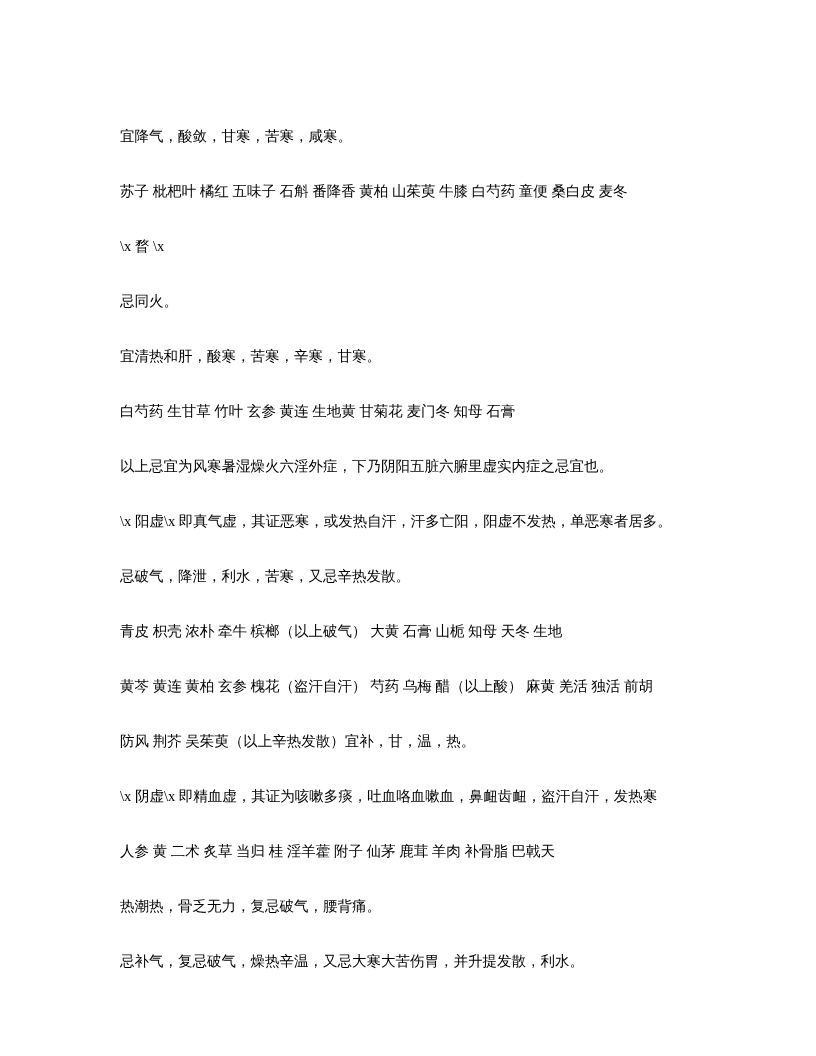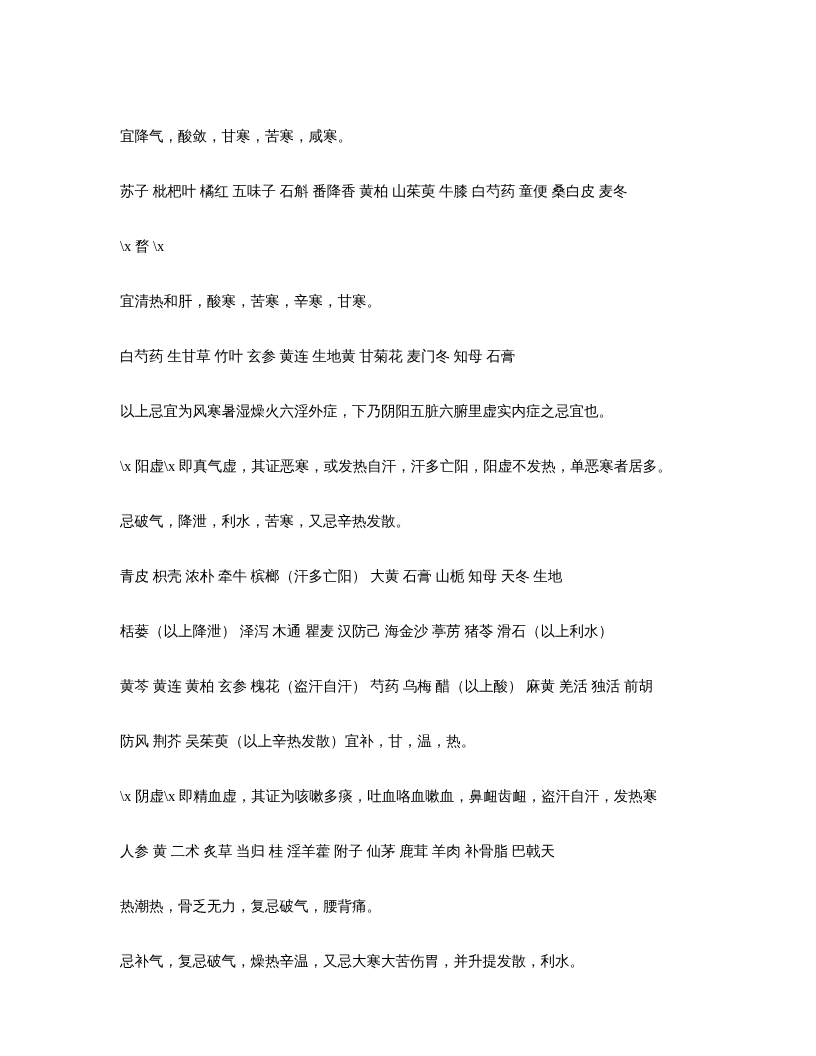--- a/index.html
+++ b/index.html
@@ -31,27 +31,27 @@
   }
 </style>
 </head>
 <body>
 
 <div class="page">
   <div class="text-block">
     <div class="line">宜降气，酸敛，甘寒，苦寒，咸寒。</div>
     <div class="line">苏子 枇杷叶 橘红 五味子 石斛 番降香 黄柏 山茱萸 牛膝 白芍药 童便 桑白皮 麦冬</div>
     <div class="line">\x 瞀 \x</div>
+    <div class="line">忌同火。</div>
     <div class="line">宜清热和肝，酸寒，苦寒，辛寒，甘寒。</div>
     <div class="line">白芍药 生甘草 竹叶 玄参 黄连 生地黄 甘菊花 麦门冬 知母 石膏</div>
     <div class="line">以上忌宜为风寒暑湿燥火六淫外症，下乃阴阳五脏六腑里虚实内症之忌宜也。</div>
     <div class="line">\x 阳虚\x 即真气虚，其证恶寒，或发热自汗，汗多亡阳，阳虚不发热，单恶寒者居多。</div>
     <div class="line">忌破气，降泄，利水，苦寒，又忌辛热发散。</div>
-    <div class="line">青皮 枳壳 浓朴 牵牛 槟榔（汗多亡阳） 大黄 石膏 山栀 知母 天冬 生地</div>
-    <div class="line">栝蒌（以上降泄） 泽泻 木通 瞿麦 汉防己 海金沙 葶苈 猪苓 滑石（以上利水）</div>
+    <div class="line">青皮 枳壳 浓朴 牵牛 槟榔（以上破气） 大黄 石膏 山栀 知母 天冬 生地</div>
     <div class="line">黄芩 黄连 黄柏 玄参 槐花（盗汗自汗） 芍药 乌梅 醋（以上酸） 麻黄 羌活 独活 前胡</div>
     <div class="line">防风 荆芥 吴茱萸（以上辛热发散）宜补，甘，温，热。</div>
     <div class="line">\x 阴虚\x 即精血虚，其证为咳嗽多痰，吐血咯血嗽血，鼻衄齿衄，盗汗自汗，发热寒</div>
     <div class="line">人参 黄 二术 炙草 当归 桂 淫羊藿 附子 仙茅 鹿茸 羊肉 补骨脂 巴戟天</div>
     <div class="line">热潮热，骨乏无力，复忌破气，腰背痛。</div>
     <div class="line">忌补气，复忌破气，燥热辛温，又忌大寒大苦伤胃，并升提发散，利水。</div>
     
     
     
     

